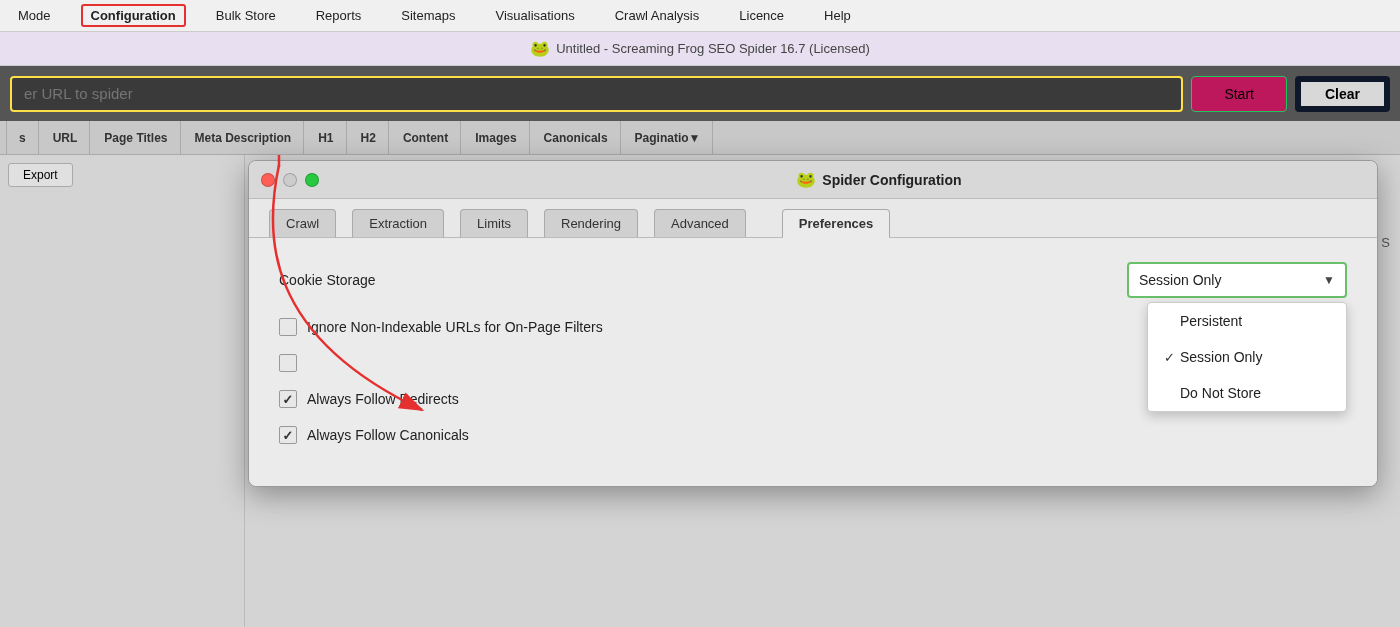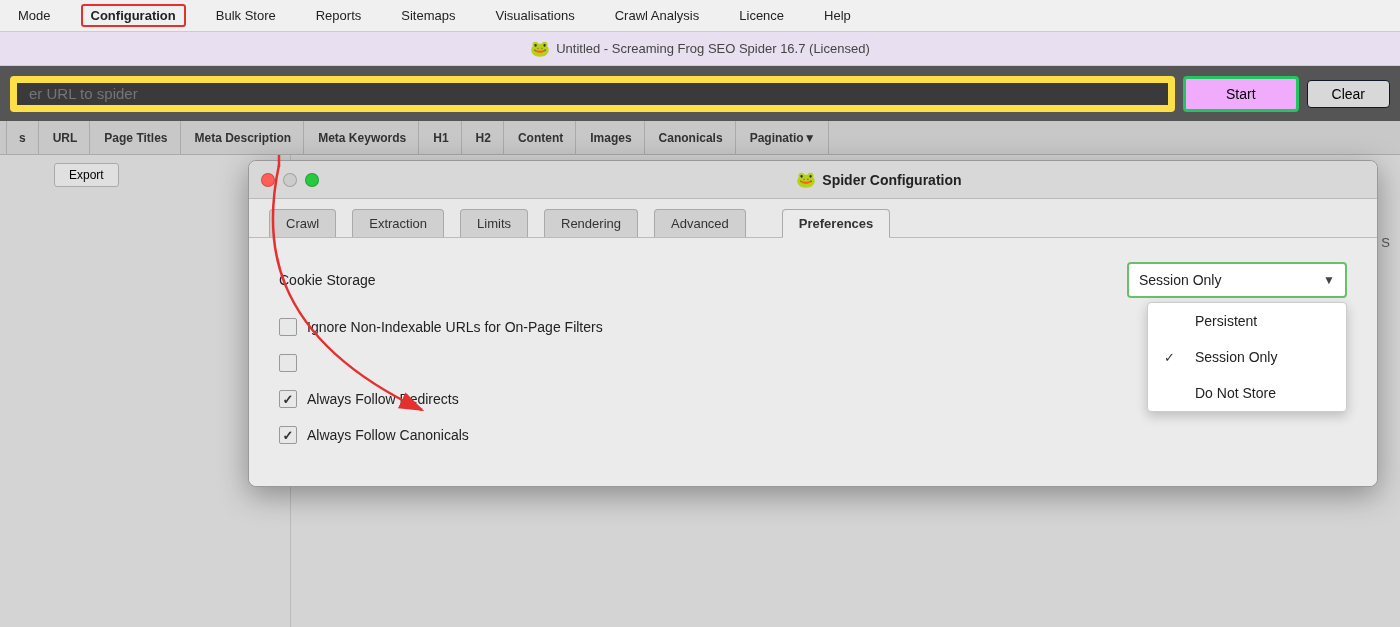--- a/index.html
+++ b/index.html
@@ -50,46 +50,46 @@
       display: flex;
       align-items: center;
       padding: 8px 10px;
       gap: 8px;
       height: 55px;
     }
     .url-input {
       flex: 1;
       height: 36px;
       background: #3a3a3a;
-      border: 7px solid #fde047;
+      border: 2px solid #fde047;
       border-radius: 4px;
       color: #ccc;
       font-size: 15px;
       padding: 1px 12px;
       outline: none;
     }
     .btn-start {
       height: 36px;
-      padding: 0 40px;
-      background: #f0abfc;
-      border: 3px solid #22c55e;
+      padding: 0 32px;
+      background: #be185d;
+      border: 1px solid #22c55e;
       border-radius: 4px;
       font-size: 14px;
       cursor: pointer;
       font-weight: 500;
     }
     .btn-clear {
-      height: 28px;
+      height: 36px;
       padding: 0 24px;
       background: #d8d8d8;
-      border: 1px solid #0f172a;
+      border: 6px solid #0f172a;
       border-radius: 4px;
       font-size: 14px;
       cursor: pointer;
-      font-weight: 400;
+      font-weight: 700;
     }
 
     
     .tab-bar {
       background: #c8c8c8;
       display: flex;
       align-items: center;
       height: 34px;
       padding: 0 6px;
       gap: 2px;
@@ -109,21 +109,20 @@
       align-items: center;
     }
     .tab:first-child { border-left: 1px solid #aaa; }
 
     
     .main-area {
       background: #d4d4d4;
       display: flex;
       position: relative;
       height: calc(627px - 32px - 34px - 55px - 34px);
-      padding-left: 46px;
     }
 
     
     .left-panel {
       width: 245px;
       background: #d4d4d4;
       padding: 8px;
       border-right: 1px solid #bbb;
       flex-shrink: 0;
     }
@@ -255,21 +254,21 @@
       box-shadow: 0 4px 12px rgba(0,0,0,0.2);
       z-index: 100;
     }
     .dropdown-option {
       padding: 10px 16px;
       font-size: 14px;
       color: #222;
       cursor: pointer;
       display: flex;
       align-items: center;
-      gap: 15px;
+      gap: 0;
     }
     .dropdown-option .check { width: 16px; color: #333; font-size: 13px; }
 
     
     .checkbox-row {
       display: flex;
       align-items: center;
       gap: 10px;
       margin-bottom: 18px;
     }
@@ -337,21 +336,20 @@
   <input class="url-input" type="text" placeholder="er URL to spider" style="">
   <button class="btn-start">Start</button>
   <button class="btn-clear">Clear</button>
 </div>
 
 <div class="tab-bar">
   <div class="tab">s</div>
   <div class="tab">URL</div>
   <div class="tab">Page Titles</div>
   <div class="tab">Meta Description</div>
-  <div class="tab">Meta Keywords</div>
   <div class="tab">H1</div>
   <div class="tab">H2</div>
   <div class="tab">Content</div>
   <div class="tab">Images</div>
   <div class="tab">Canonicals</div>
   <div class="tab">Paginatio▼</div>
 </div>
 
 <div class="main-area">
 

